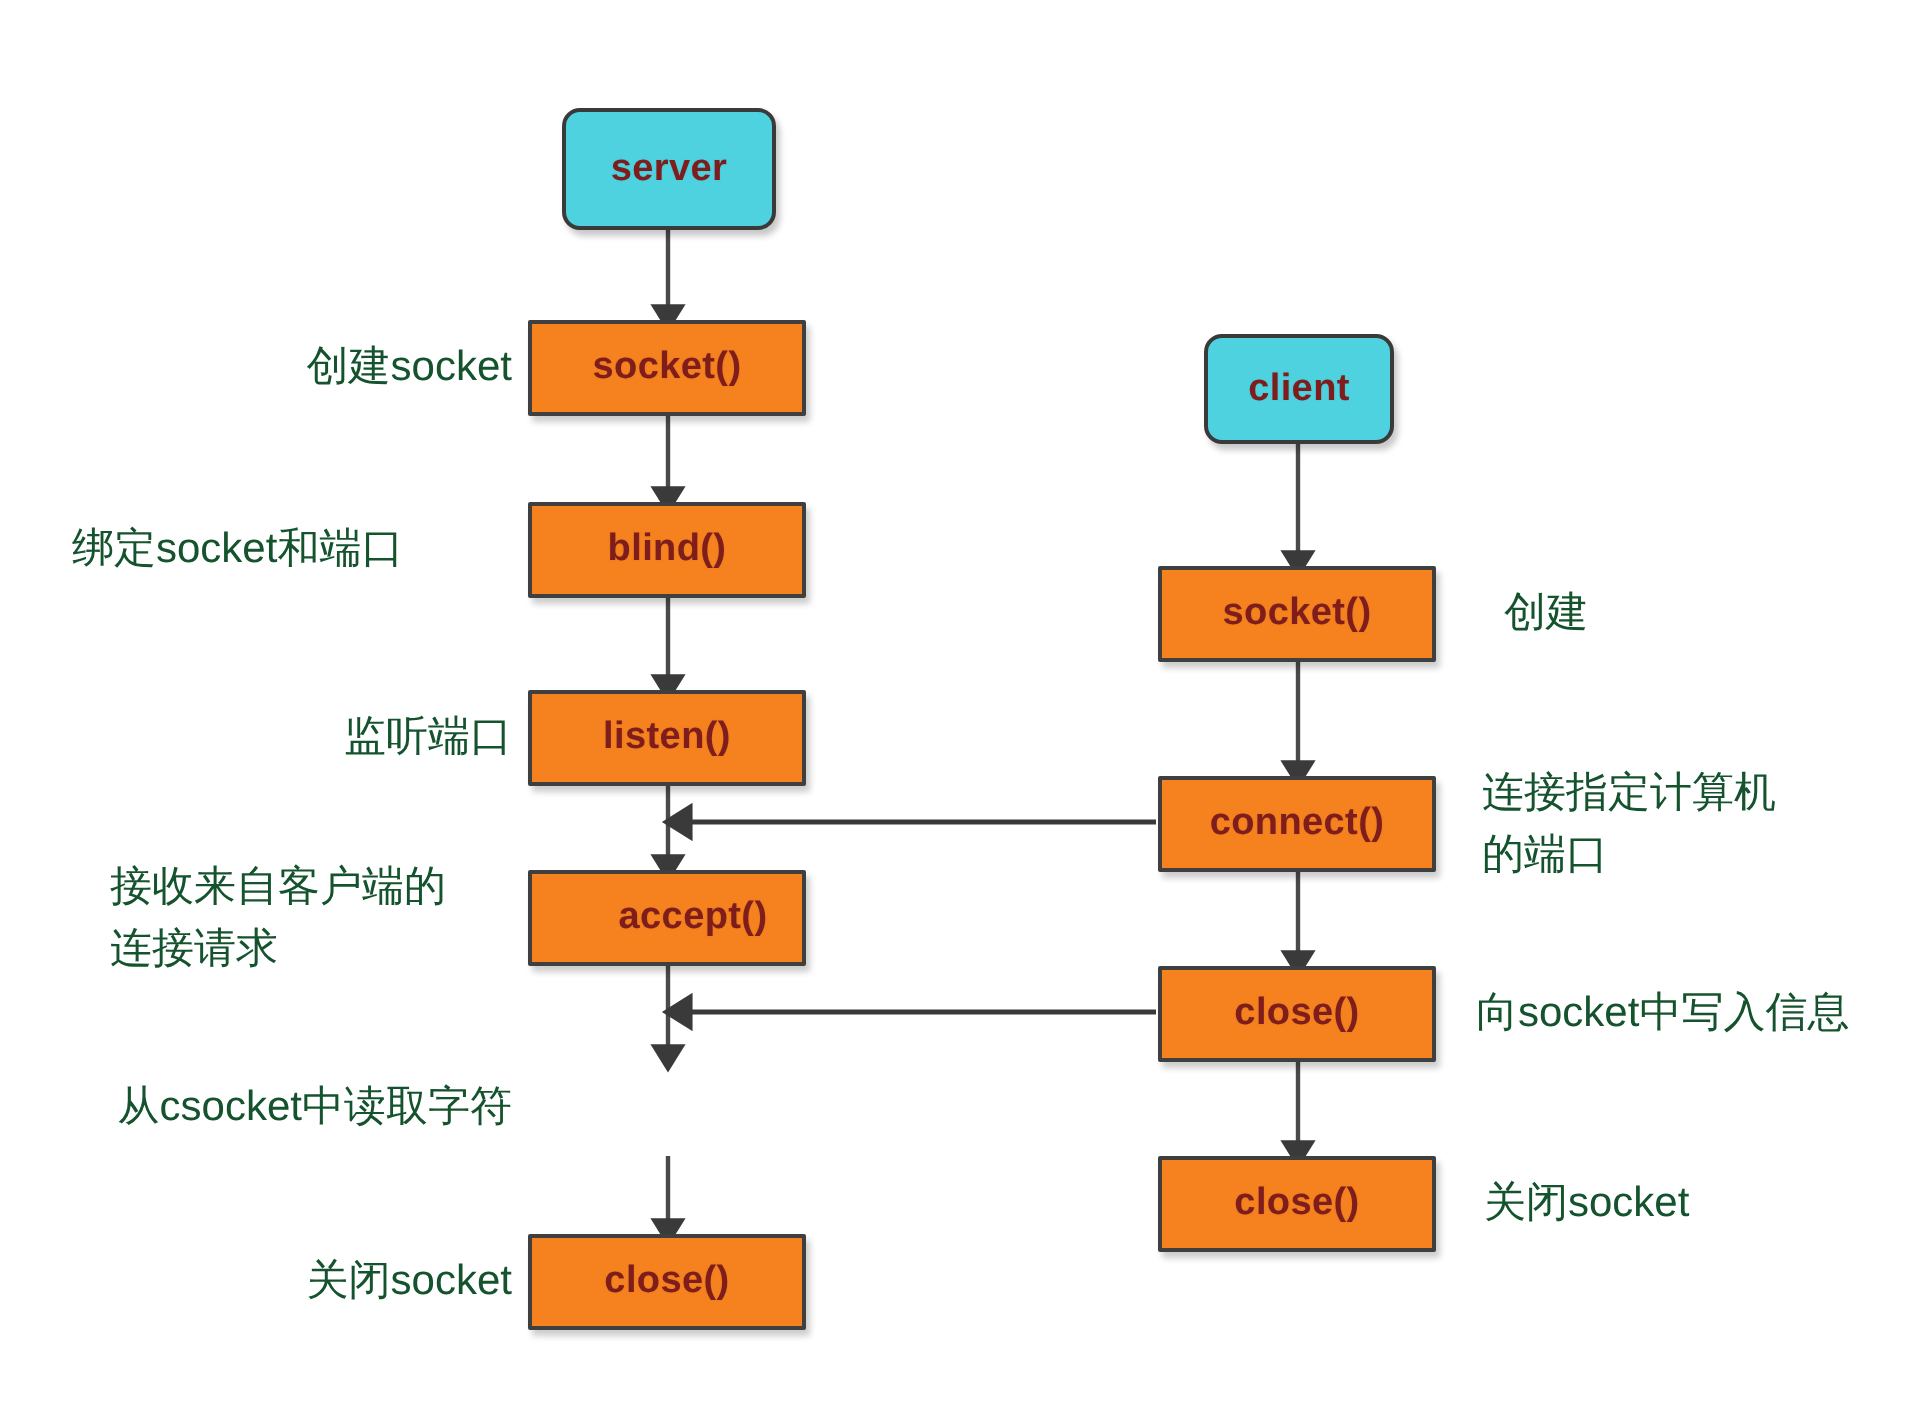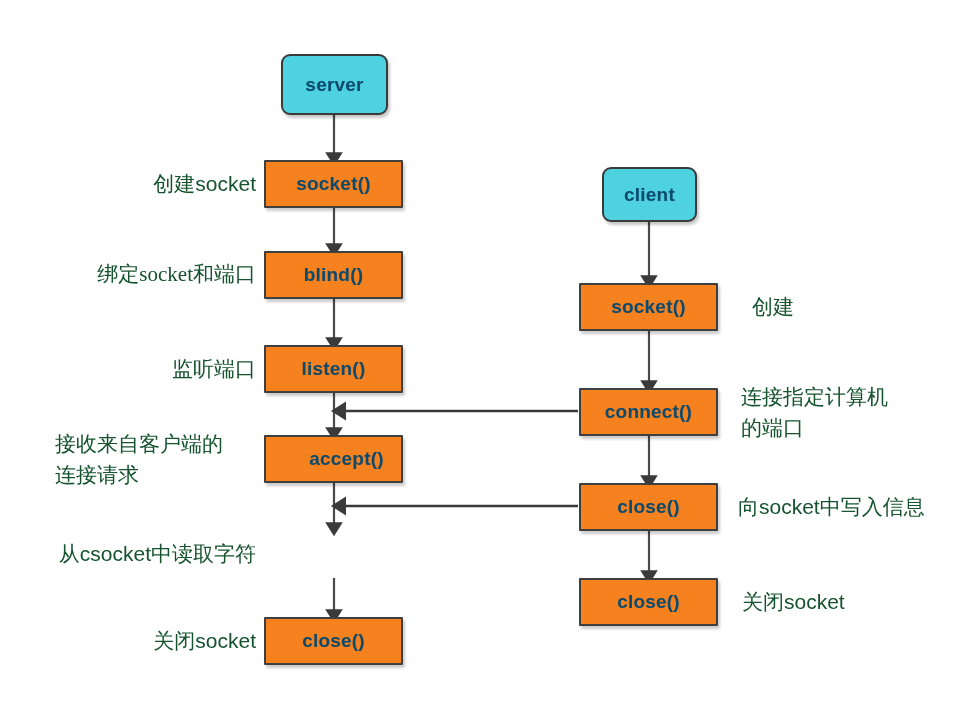--- a/index.html
+++ b/index.html
@@ -30,21 +30,21 @@
     z-index: 1;
   }
   
   .node {
     position: absolute;
     z-index: 2;
     box-sizing: border-box;
     display: flex;
     align-items: center;
     justify-content: center;
-    color: #0c4a6e;
+    color: #7f1d1d;
     font-weight: bold;
     letter-spacing: 0.2px;
     text-shadow: 0 0 1px rgba(0,0,0,0.10);
     user-select: none;
   }
   .node.endpoint {
     background: #4ED2E0;
     border: 2.5px solid #3a3a3a;
     border-radius: 9px;
     font-size: 19px;
@@ -151,21 +151,21 @@
   <div class="node call" style="left:579px; top:483px; width:139px; height:48px;">
     <span>close()</span>
   </div>
 
   <div class="node call" style="left:579px; top:578px; width:139px; height:48px;">
     <span>close()</span>
   </div>
 
   <div class="anno left" style="left:56px; top:168px; width:200px; text-align:right;">创建socket</div>
 
-  <div class="anno left" style="left:36px; top:259px; width:220px; text-align:right;font-family:Liberation Serif, serif;">绑定socket和端口</div>
+  <div class="anno left" style="left:36px; top:259px; width:220px; ">绑定socket和端口</div>
 
   <div class="anno left" style="left:56px; top:353px; width:200px; text-align:right;">监听端口</div>
 
   <div class="anno left" style="left:55px; top:428px; width:201px; text-align:left;">接收来自客户端的
 连接请求</div>
 
   <div class="anno left" style="left:36px; top:538px; width:220px; text-align:right;">从csocket中读取字符</div>
 
   <div class="anno left" style="left:56px; top:625px; width:200px; text-align:right;">关闭socket</div>
 

